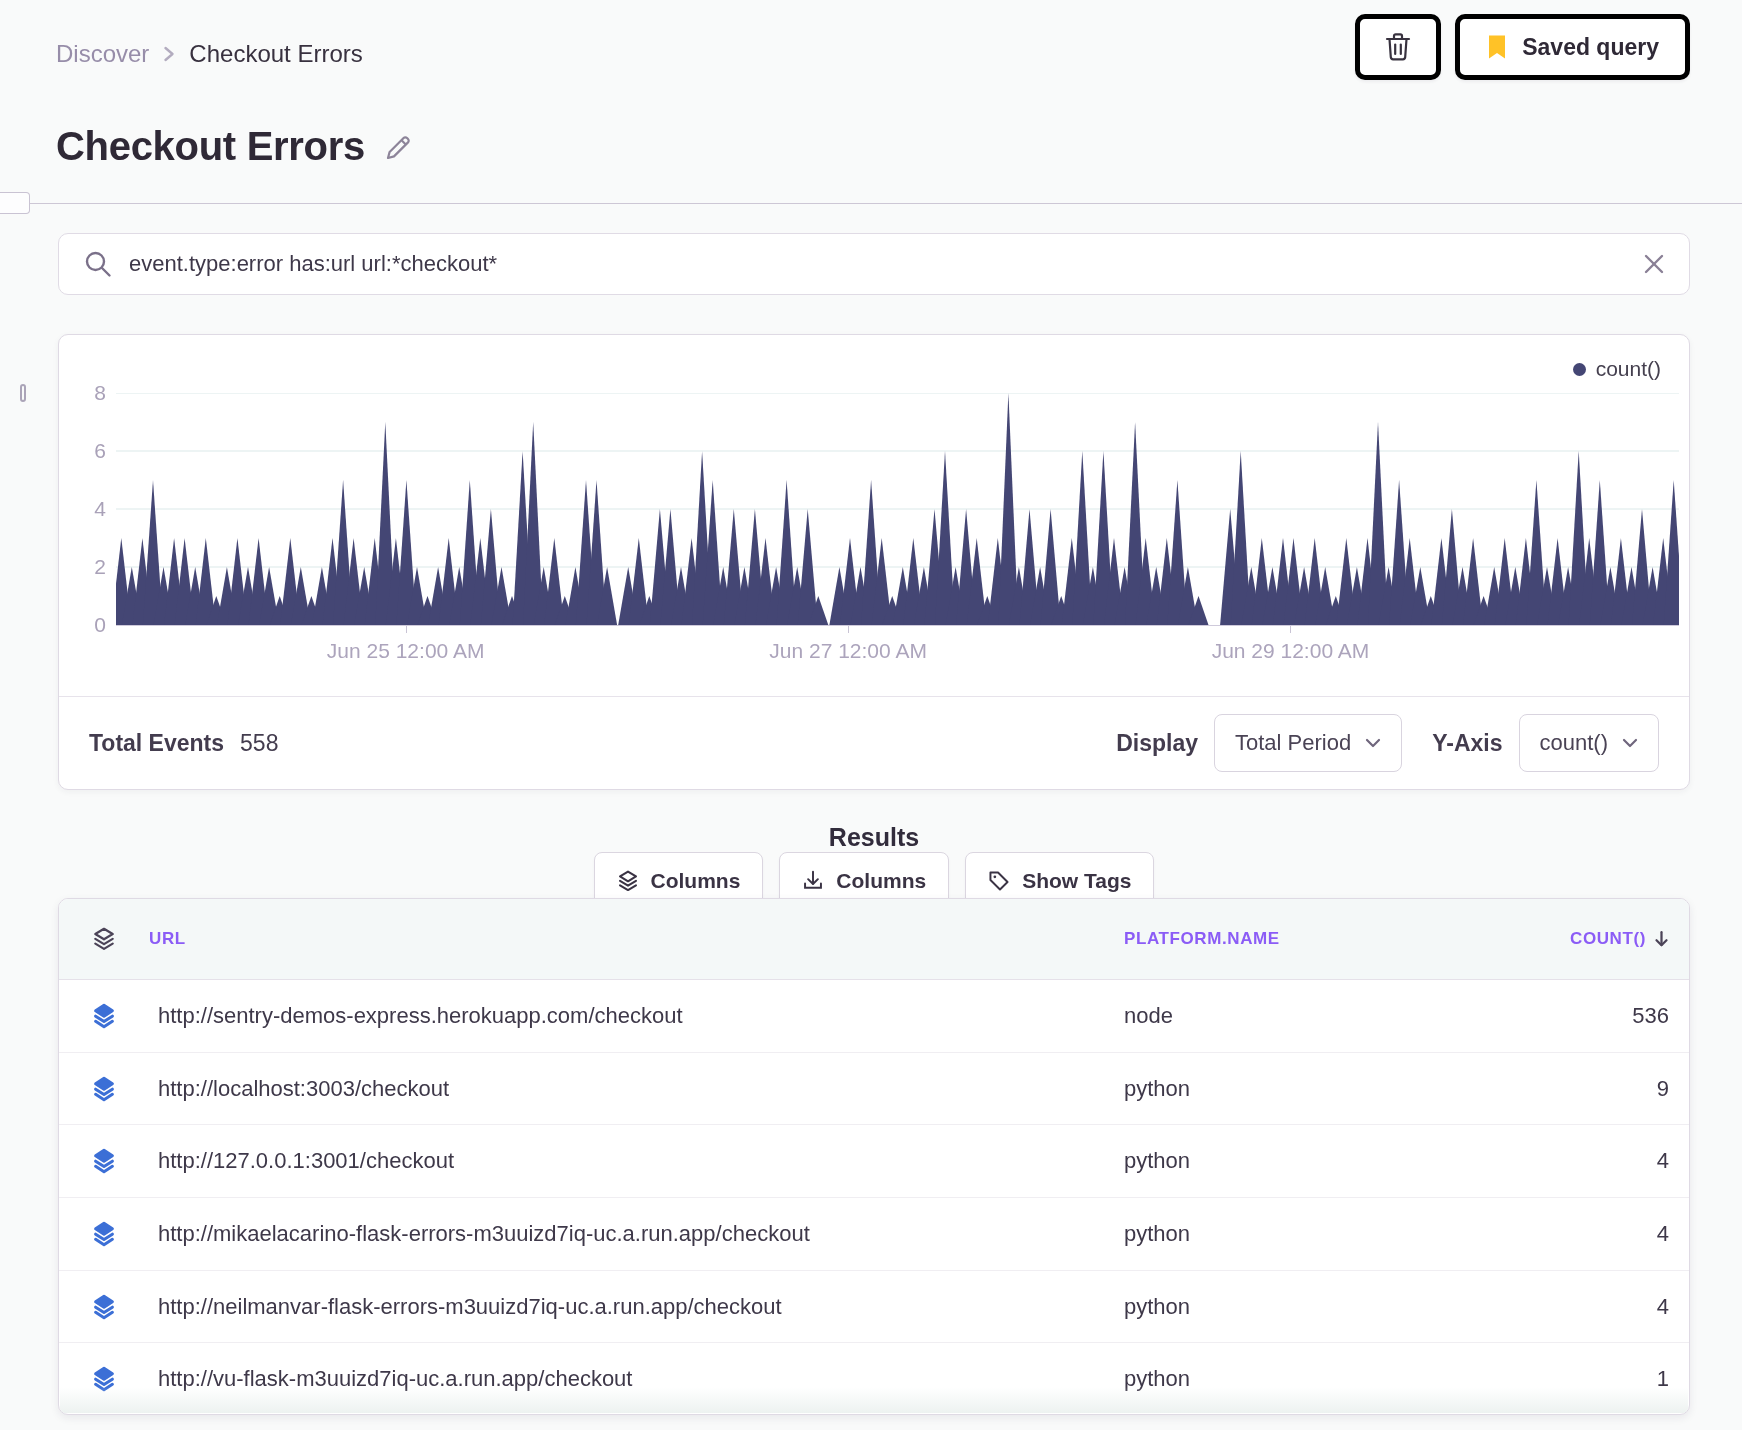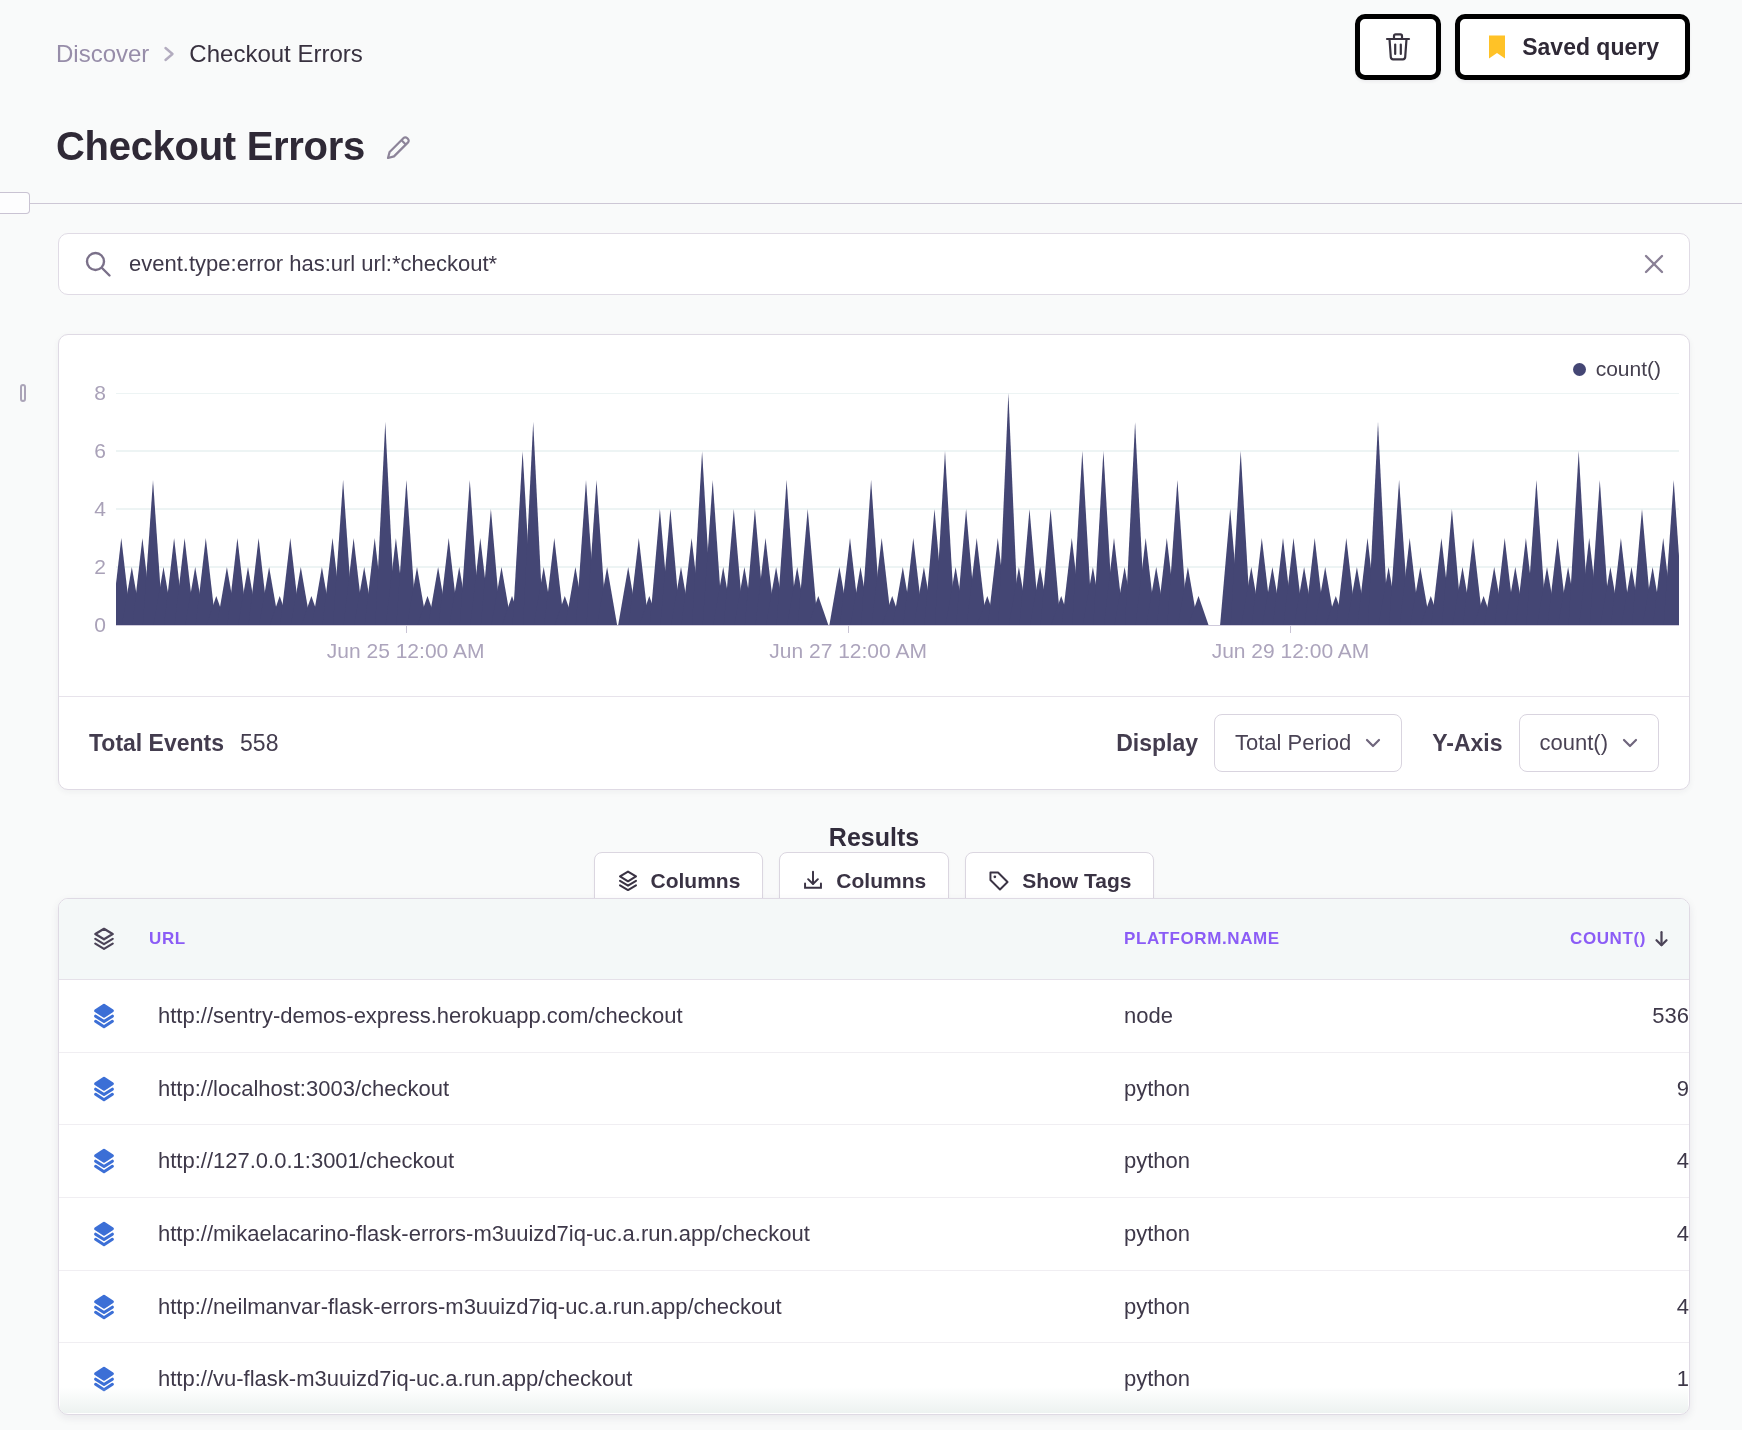--- a/index.html
+++ b/index.html
@@ -71,21 +71,21 @@
                  border:1px solid #dfdae4; border-radius:10px; overflow:hidden;
                  box-shadow:0 3px 8px rgba(40,30,60,0.08); }
   .t-row { display:grid; grid-template-columns:90px 975px 285px 1fr; align-items:center; }
   .t-head { height:81px; background:#f4f8f8; border-bottom:1px solid #e5e1e9; }
   .t-head .hcell { font-size:17px; font-weight:700; letter-spacing:0.6px; color:#8b5cf6; text-transform:uppercase; }
   .t-body-row { height:72.7px; border-bottom:1px solid #f0eef2; }
   .t-body-row:last-child { border-bottom:none; }
   .cell-icon { display:flex; justify-content:center; align-items:center; cursor:pointer; }
   .cell-url { font-size:22px; color:#3e3849; padding-left:9px; white-space:nowrap; overflow:hidden; cursor:pointer; }
   .cell-platform { font-size:22px; color:#3e3849; }
-  .cell-count { font-size:22px; color:#3e3849; text-align:right; }
+  .cell-count { font-size:22px; color:#3e3849; text-align:right; padding-right:20px; }
   .hcell.count-h { text-align:right; padding-right:20px; display:flex; justify-content:flex-end; align-items:center; gap:8px; }
   .table-fade { position:absolute; left:1px; right:1px; bottom:1px; height:26px; pointer-events:none;
                 background:linear-gradient(to bottom, rgba(238,243,241,0), rgba(234,240,238,0.85)); }
 
   svg { display:block; }
 </style>
 </head>
 <body>
 
 <div class="page">

